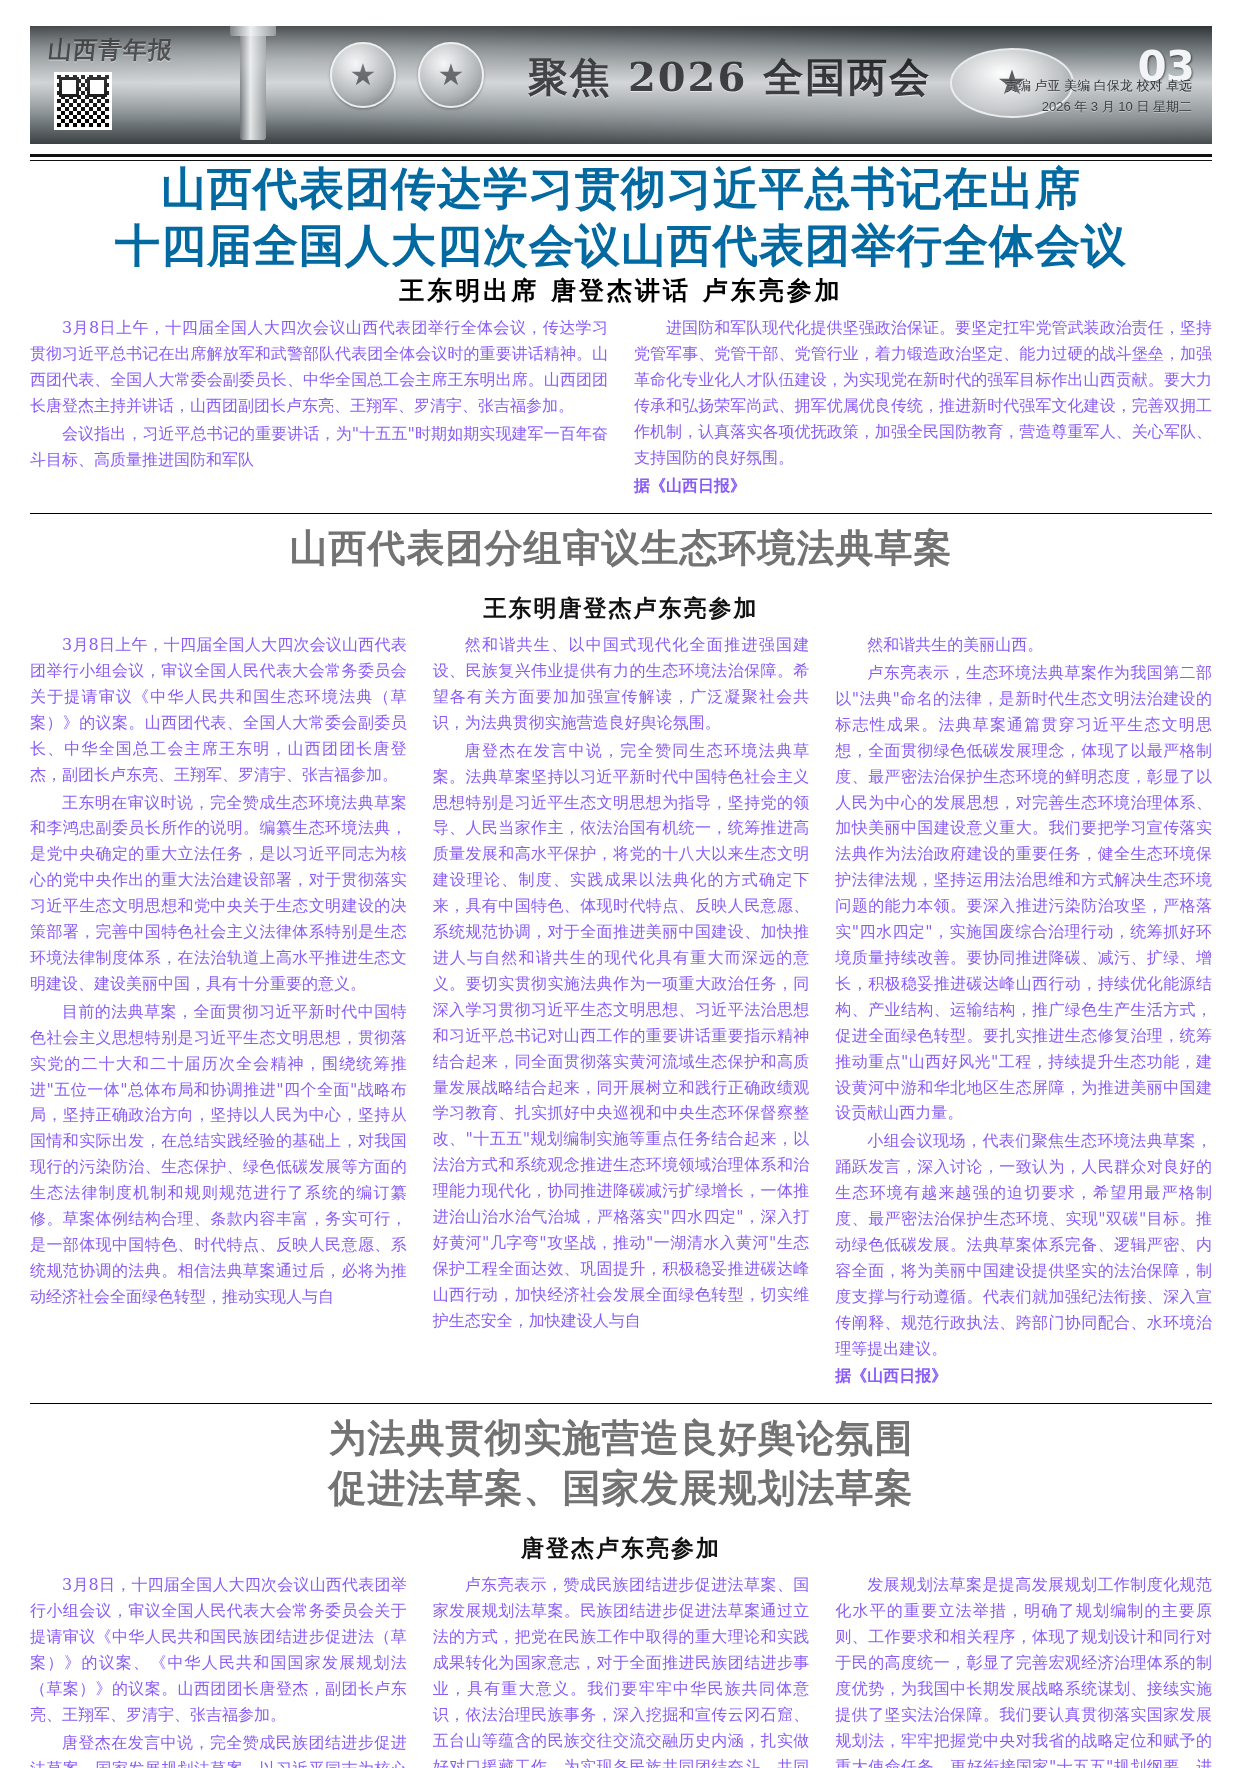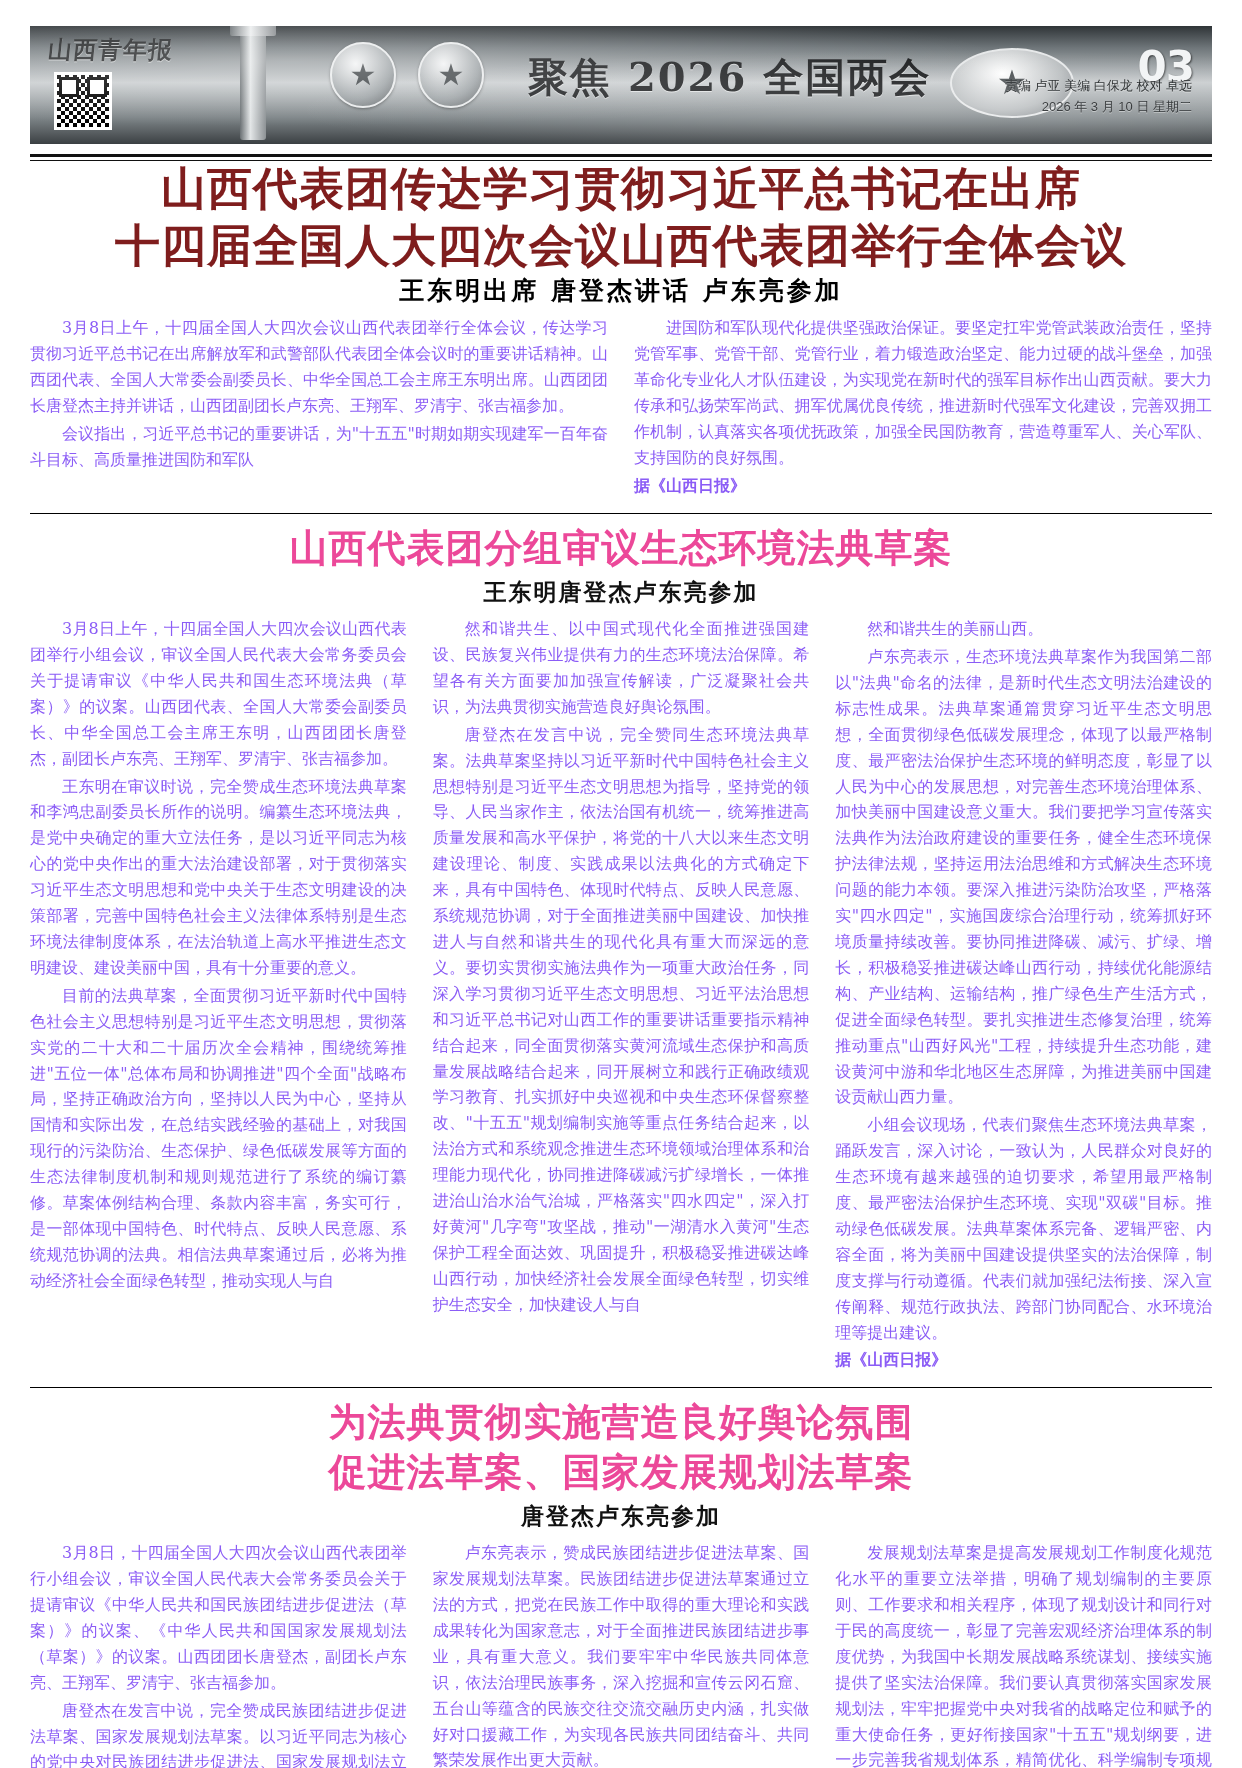--- a/index.html
+++ b/index.html
@@ -180,21 +180,21 @@
     border-top: 1px solid #111;
   }
 
   
   .article { margin: 0 30px; }
 
   .headline-1 {
     text-align: center;
     font-family: "DejaVu Serif", serif;
     font-weight: bold;
-    color: #7f1d1d;
+    color: #0369a1;
     letter-spacing: 1px;
   }
   .headline-1 .ln {
     display: block;
     font-size: 45px;
     line-height: 1.26;
     white-space: nowrap;
   }
   .subhead {
     text-align: center;
@@ -203,36 +203,36 @@
     font-size: 25px;
     letter-spacing: 3px;
     margin-bottom: 6px;
     color: #000;
   }
 
   .headline-2 {
     text-align: center;
     font-family: "DejaVu Sans", sans-serif;
     font-weight: bold;
-    color: #ec4899;
+    color: #737373;
     letter-spacing: 1px;
   }
   .headline-2 .ln {
     display: block;
     font-size: 38px;
     line-height: 1.3;
     white-space: nowrap;
   }
   .subhead-2 {
     text-align: center;
     font-family: "DejaVu Serif", serif;
     font-weight: bold;
     font-size: 23px;
     letter-spacing: 2px;
-    margin-top: 4px;
+    margin-top: 20px;
     margin-bottom: 4px;
   }
 
   .cols {
     display: flex;
     gap: 26px;
     margin-top: 8px;
   }
   .col {
     flex: 1 1 0;

